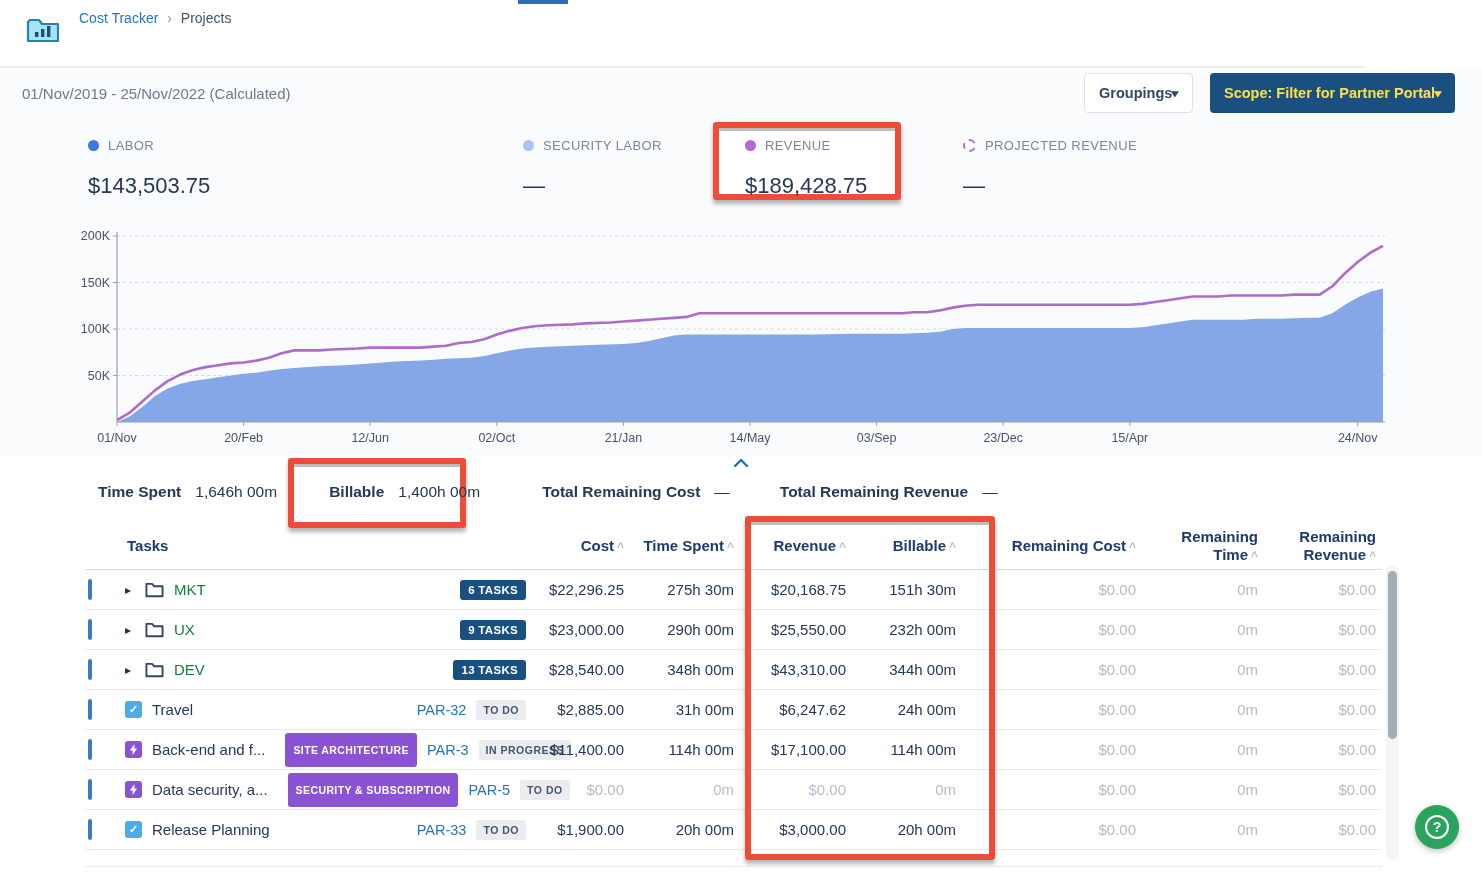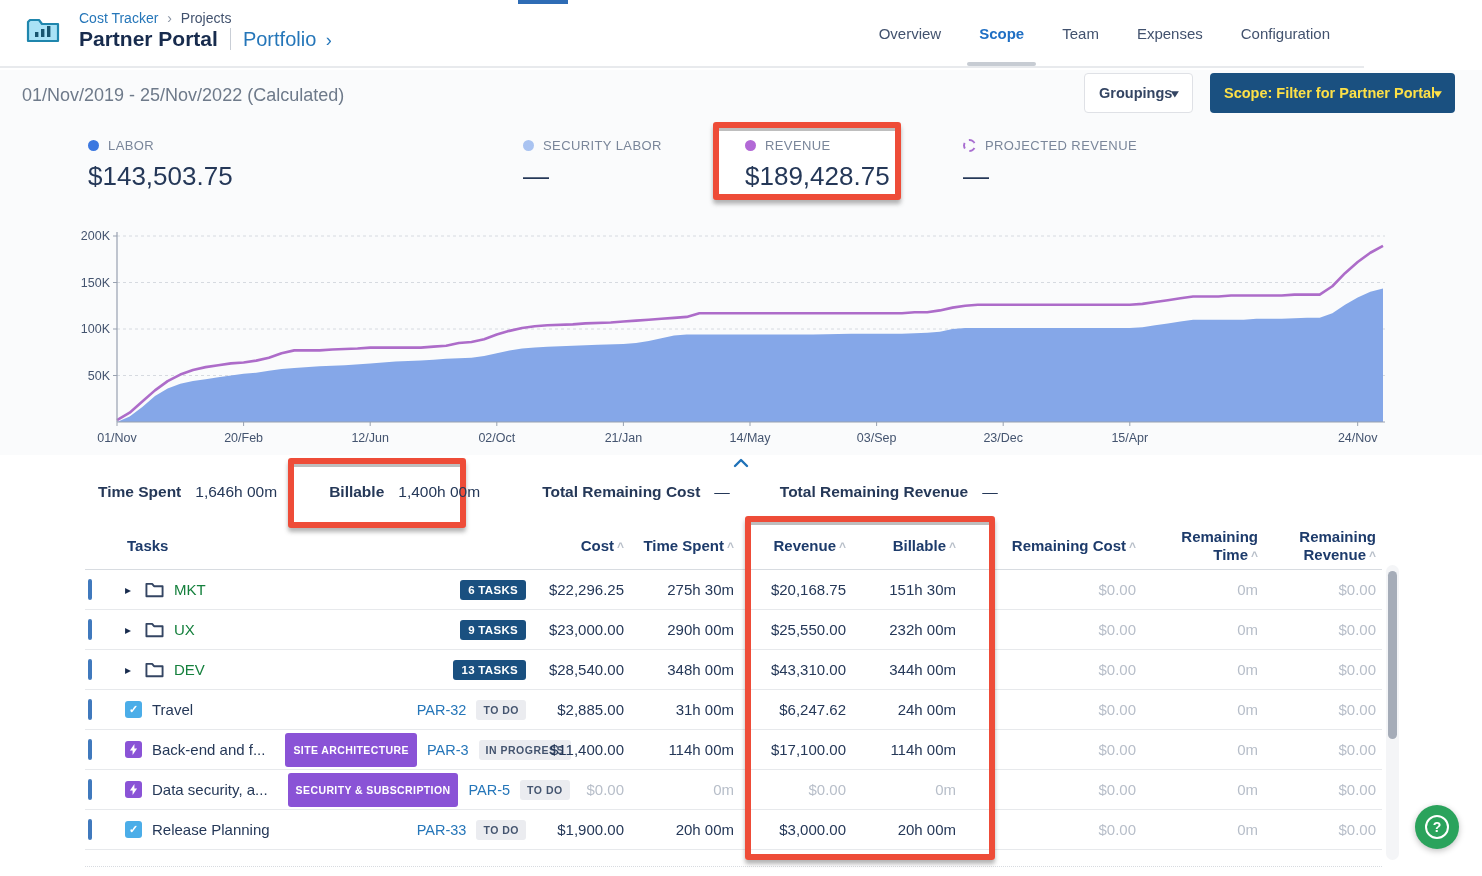--- a/index.html
+++ b/index.html
@@ -21,31 +21,31 @@
   .title-divider { width:1px; height:22px; background:#c9ced6; margin:0 12px; }
   .portfolio-link { font-size:20px; color:#2576b9; cursor:pointer; }
   .portfolio-link .chev { font-size:18px; margin-left:4px; }
   .tabs { position:absolute; right:32px; top:0; height:66px; display:flex; align-items:center; gap:34px; }
   .tab { font-size:15px; color:#42526e; cursor:pointer; position:relative; padding:24px 2px; }
   .tab.active { color:#1f6fc4; font-weight:700; }
   .tab.active::after { content:""; position:absolute; left:-10px; right:-10px; bottom:0; height:4px;
                        background:#c7ccd3; border-radius:2px; }
   
   .band { position:absolute; left:0; top:70px; width:1482px; height:385px; background:#fafbfc; }
-  .date-range { position:absolute; left:22px; top:85px; font-size:18px; color:#6e7a8a; }
+  .date-range { position:absolute; left:22px; top:85px; font-size:15px; color:#6e7a8a; }
   .btn { display:flex; align-items:center; font-size:14.5px; font-weight:700;
          border-radius:4px; padding:0 14px; height:40px; cursor:pointer; }
   .btn-groupings { position:absolute; left:1084px; top:73px; background:#fff; border:1px solid #dfe1e6; color:#344563; }
   .btn-scope { position:absolute; left:1210px; top:73px; background:#1a5080; color:#fde047; border:none; }
   .caret { font-size:11px; transform:scaleX(1.3); display:inline-block; }
   
   .card { position:absolute; top:138px; }
   .card .lab { display:flex; align-items:center; gap:9px; font-size:13px; color:#7a869a;
                letter-spacing:0.4px; font-weight:400; }
-  .card .val { margin-top:8px; font-size:26px; color:#253858; font-weight:400; }
+  .card .val { margin-top:20px; font-size:22px; color:#253858; font-weight:400; }
   .dot { width:11px; height:11px; border-radius:50%; display:inline-block; }
   .dot-labor { background:#3c78e0; }
   .dot-proj-labor { background:#a9c3f1; }
   .dot-revenue { background:#b269d6; }
   .dashed-circle { width:13px; height:13px; border-radius:50%; border:2px dashed #a86ed0; display:inline-block; }
   .dash-val { font-size:22px; color:#42526e; letter-spacing:-1px; }
   
   .redbox { position:absolute; border:6px solid #ee4c38; border-radius:3px;
             box-shadow:0 4px 4px rgba(90,90,90,.45), inset 0 3px 0 rgba(70,70,70,.35); }
   .redbox-revenue { left:713px; top:122px; width:188px; height:78px; background:#fff; z-index:1; }
@@ -109,33 +109,20 @@
   <svg class="app-icon" viewBox="0 0 34 28">
     <path d="M2 6 L2 25 L32 25 L32 8 L16 8 L13 4 L4 4 Z" fill="#a9e2f6" stroke="#1f86ad" stroke-width="2.2" stroke-linejoin="round"></path>
     <rect x="9" y="16" width="3.4" height="5" fill="#17546e"></rect>
     <rect x="15" y="13" width="3.4" height="8" fill="#17546e"></rect>
     <rect x="21" y="10" width="3.4" height="11" fill="#17546e"></rect>
   </svg>
   <div class="breadcrumb">
     <a>Cost Tracker</a>
     <span class="crumb-sep">›</span>
     <span>Projects</span>
-  </div>
-  <div class="title-row">
-    <span class="page-title">Partner Portal</span>
-    <span class="title-divider"></span>
-    <span class="portfolio-link"><span>Portfolio</span>
-      <span class="chev">›</span></span>
-  </div>
-  <div class="tabs">
-    <div class="tab">Overview</div>
-    <div class="tab active">Scope</div>
-    <div class="tab">Team</div>
-    <div class="tab">Expenses</div>
-    <div class="tab">Configuration</div>
   </div>
 </div>
 
 <div class="band"></div>
 
 <div class="date-range">01/Nov/2019 - 25/Nov/2022 (Calculated)</div>
 
 <button class="btn btn-groupings">
   <span>Groupings</span>
   <span class="caret">▾</span>

